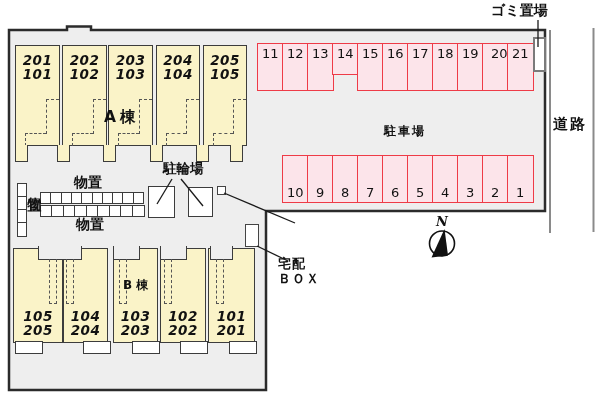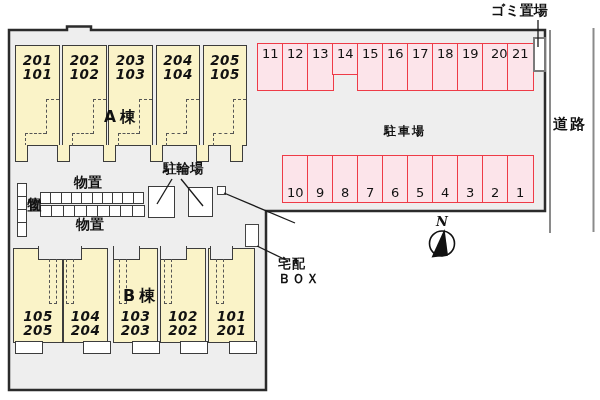--- a/index.html
+++ b/index.html
@@ -210,21 +210,21 @@
   <div class="lbl" style="left:491px;top:2px;font-size:14px;">ゴミ置場</div>
   <div class="lbl" style="left:553px;top:116px;font-size:15px;letter-spacing:2px;">道路</div>
   <div class="lbl" style="left:360px;top:113px;width:90px;text-align:center;font-size:12px;letter-spacing:2px;margin-top:12px;">駐車場</div>
   <div class="lbl" style="left:151px;top:161px;font-size:13.5px;margin-left:12px;">駐輪場</div>
   <div class="lbl" style="left:74px;top:174px;font-size:14px;">物置</div>
   <div class="lbl" style="left:76px;top:216px;font-size:14px;">物置</div>
   <div class="lbl" style="left:27px;top:186px;font-size:14px;writing-mode:vertical-rl;letter-spacing:1px;">物置</div>
   <div class="lbl" style="left:278px;top:257px;font-size:13px;letter-spacing:1px;">宅配
 ＢＯＸ</div>
   <div class="lbl" style="left:104px;top:109px;font-size:15.5px;letter-spacing:4px;">A棟</div>
-  <div class="lbl" style="left:123px;top:287px;font-size:16px;letter-spacing:4px;">B棟</div>
+  <div class="lbl" style="left:123px;top:279px;font-size:12px;letter-spacing:4px;">B棟</div>
   <div class="lbl" style="left:436px;top:215px;font-size:13px;font-style:italic;font-family:'DejaVu Serif','Liberation Serif',serif;">N</div>
 
   <svg class="layer" width="600" height="400" style="z-index:50;">
     <line x1="538" y1="20" x2="538" y2="47" stroke="#1a1a1a" stroke-width="1.3"></line>
     <line x1="172" y1="179" x2="157" y2="204" stroke="#1a1a1a" stroke-width="1.3"></line>
     <line x1="181" y1="179" x2="203" y2="206" stroke="#1a1a1a" stroke-width="1.3"></line>
     <line x1="224" y1="193" x2="295" y2="223" stroke="#1a1a1a" stroke-width="1.3"></line>
     <line x1="257" y1="246" x2="288" y2="261" stroke="#1a1a1a" stroke-width="1.3"></line>
     <g>
       <circle cx="442" cy="243.5" r="12.5" fill="#ffffff" stroke="#111" stroke-width="1.6"></circle>

